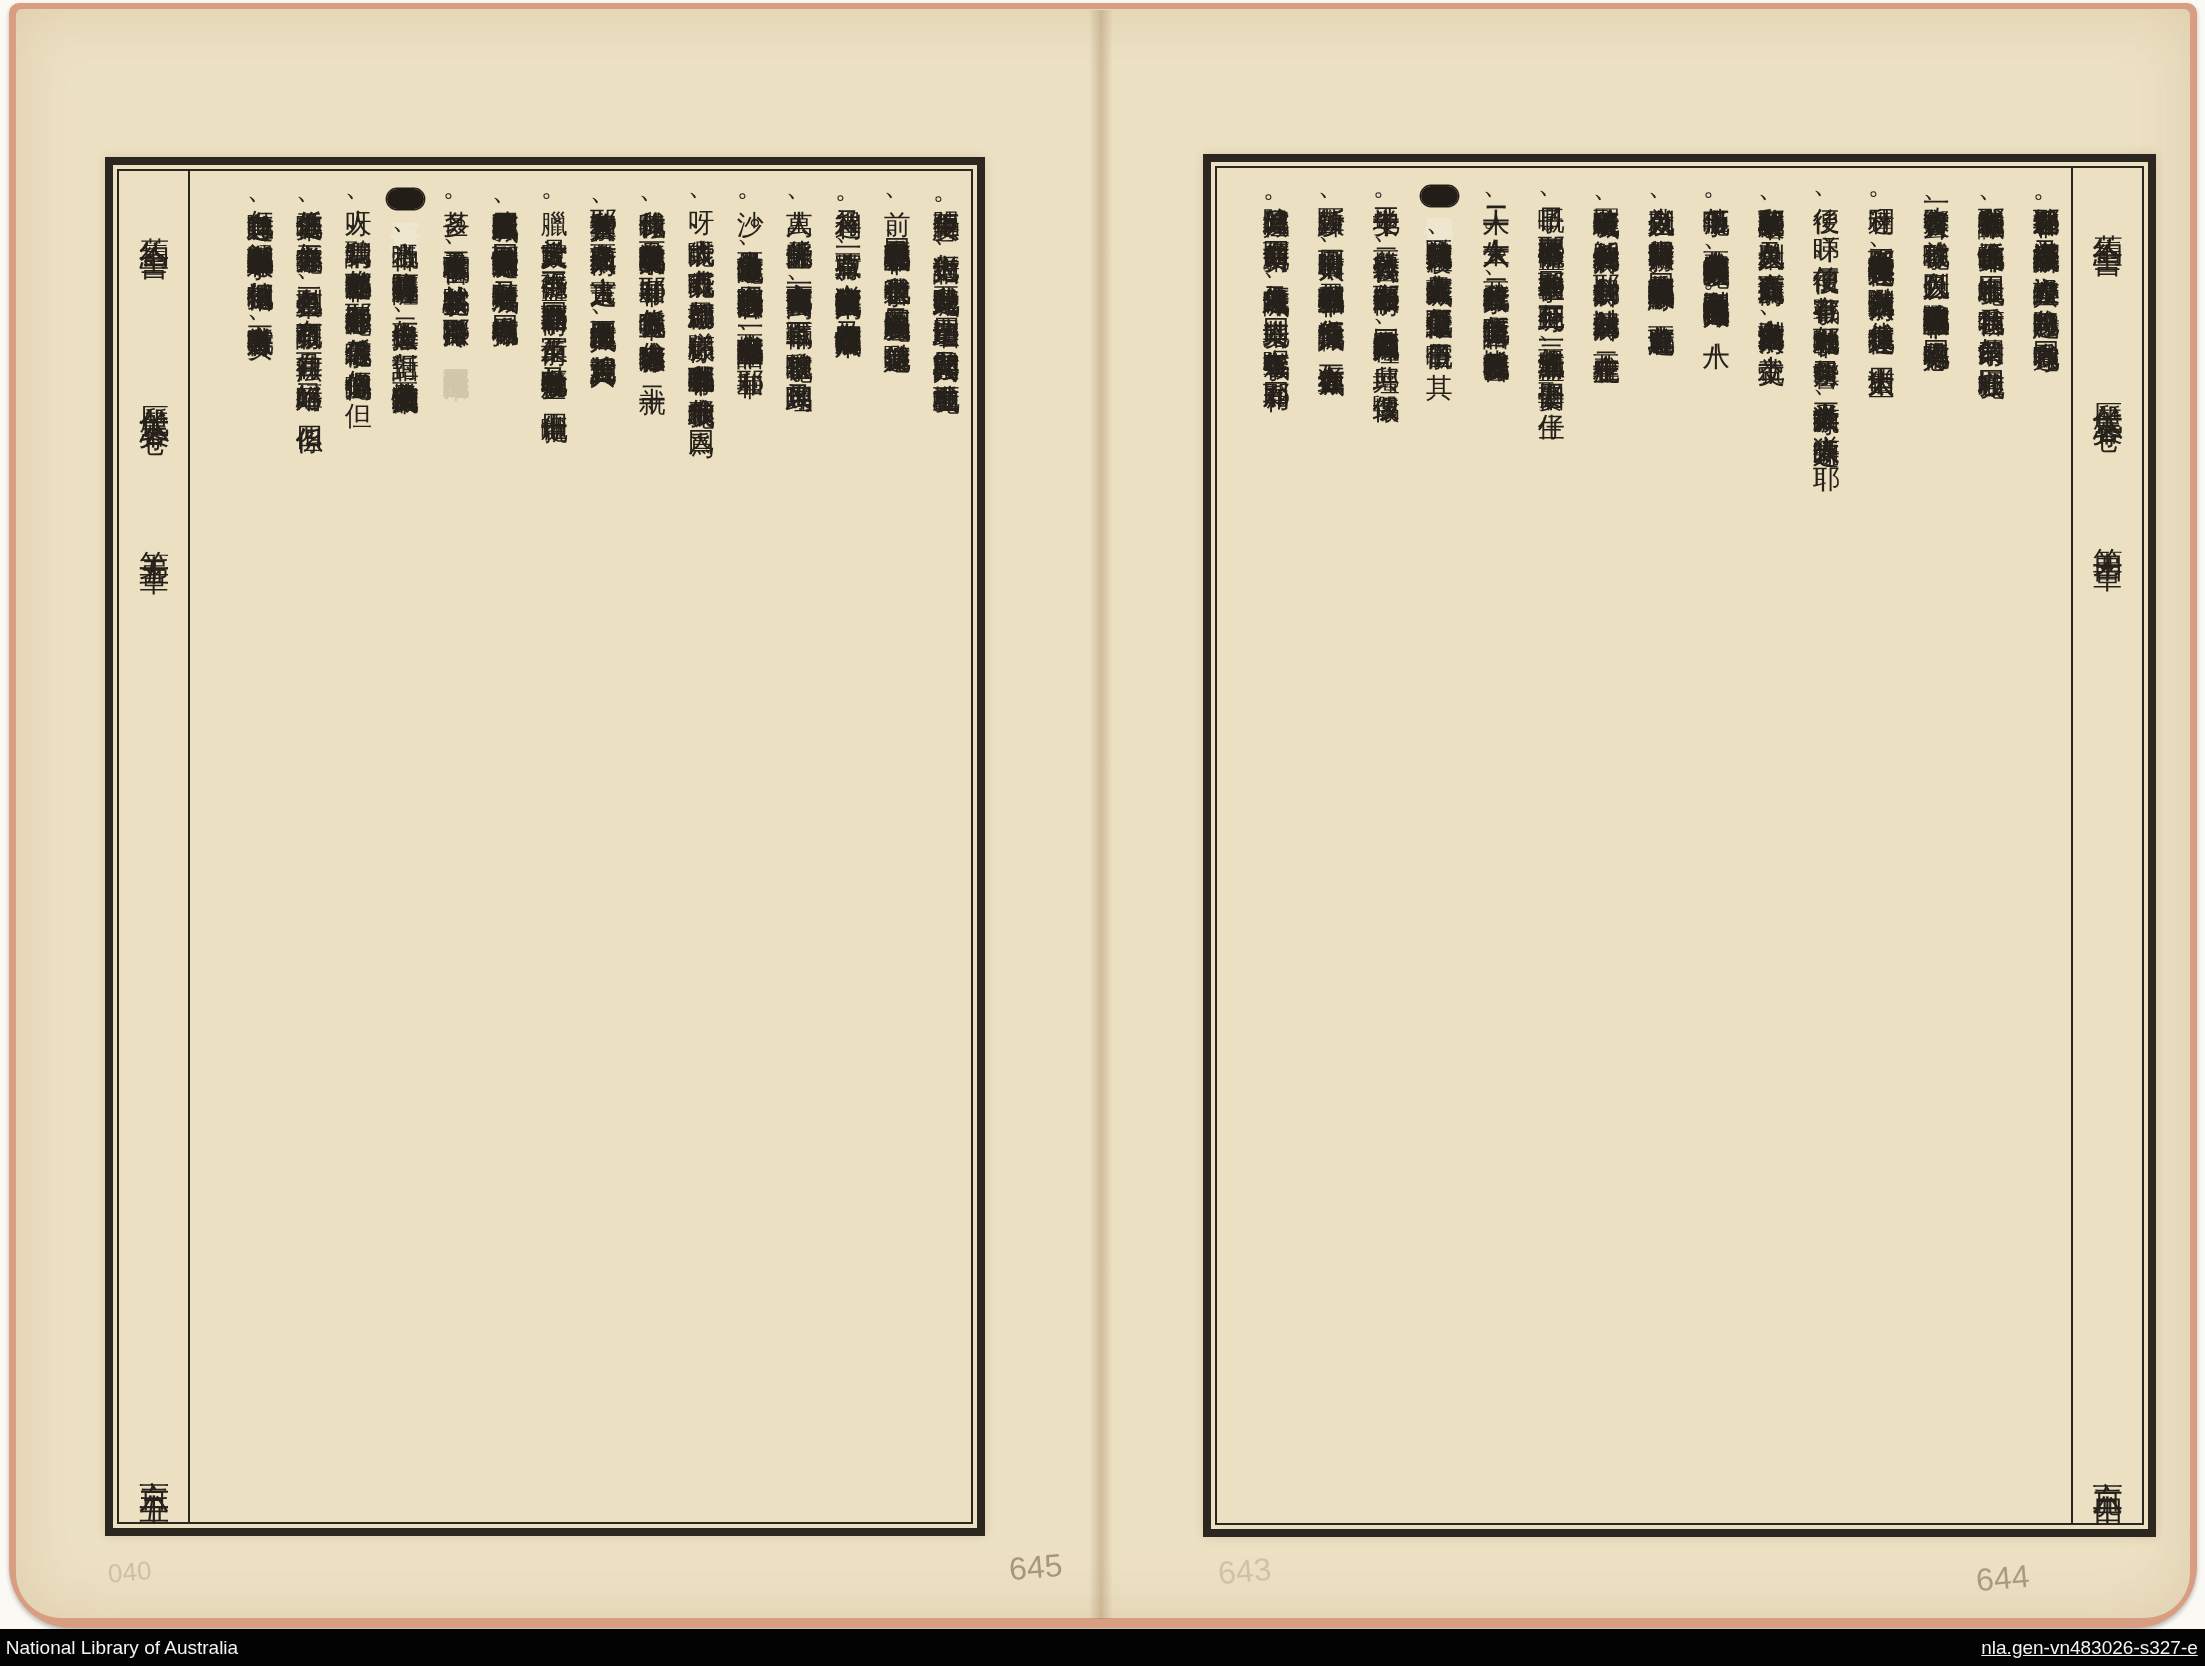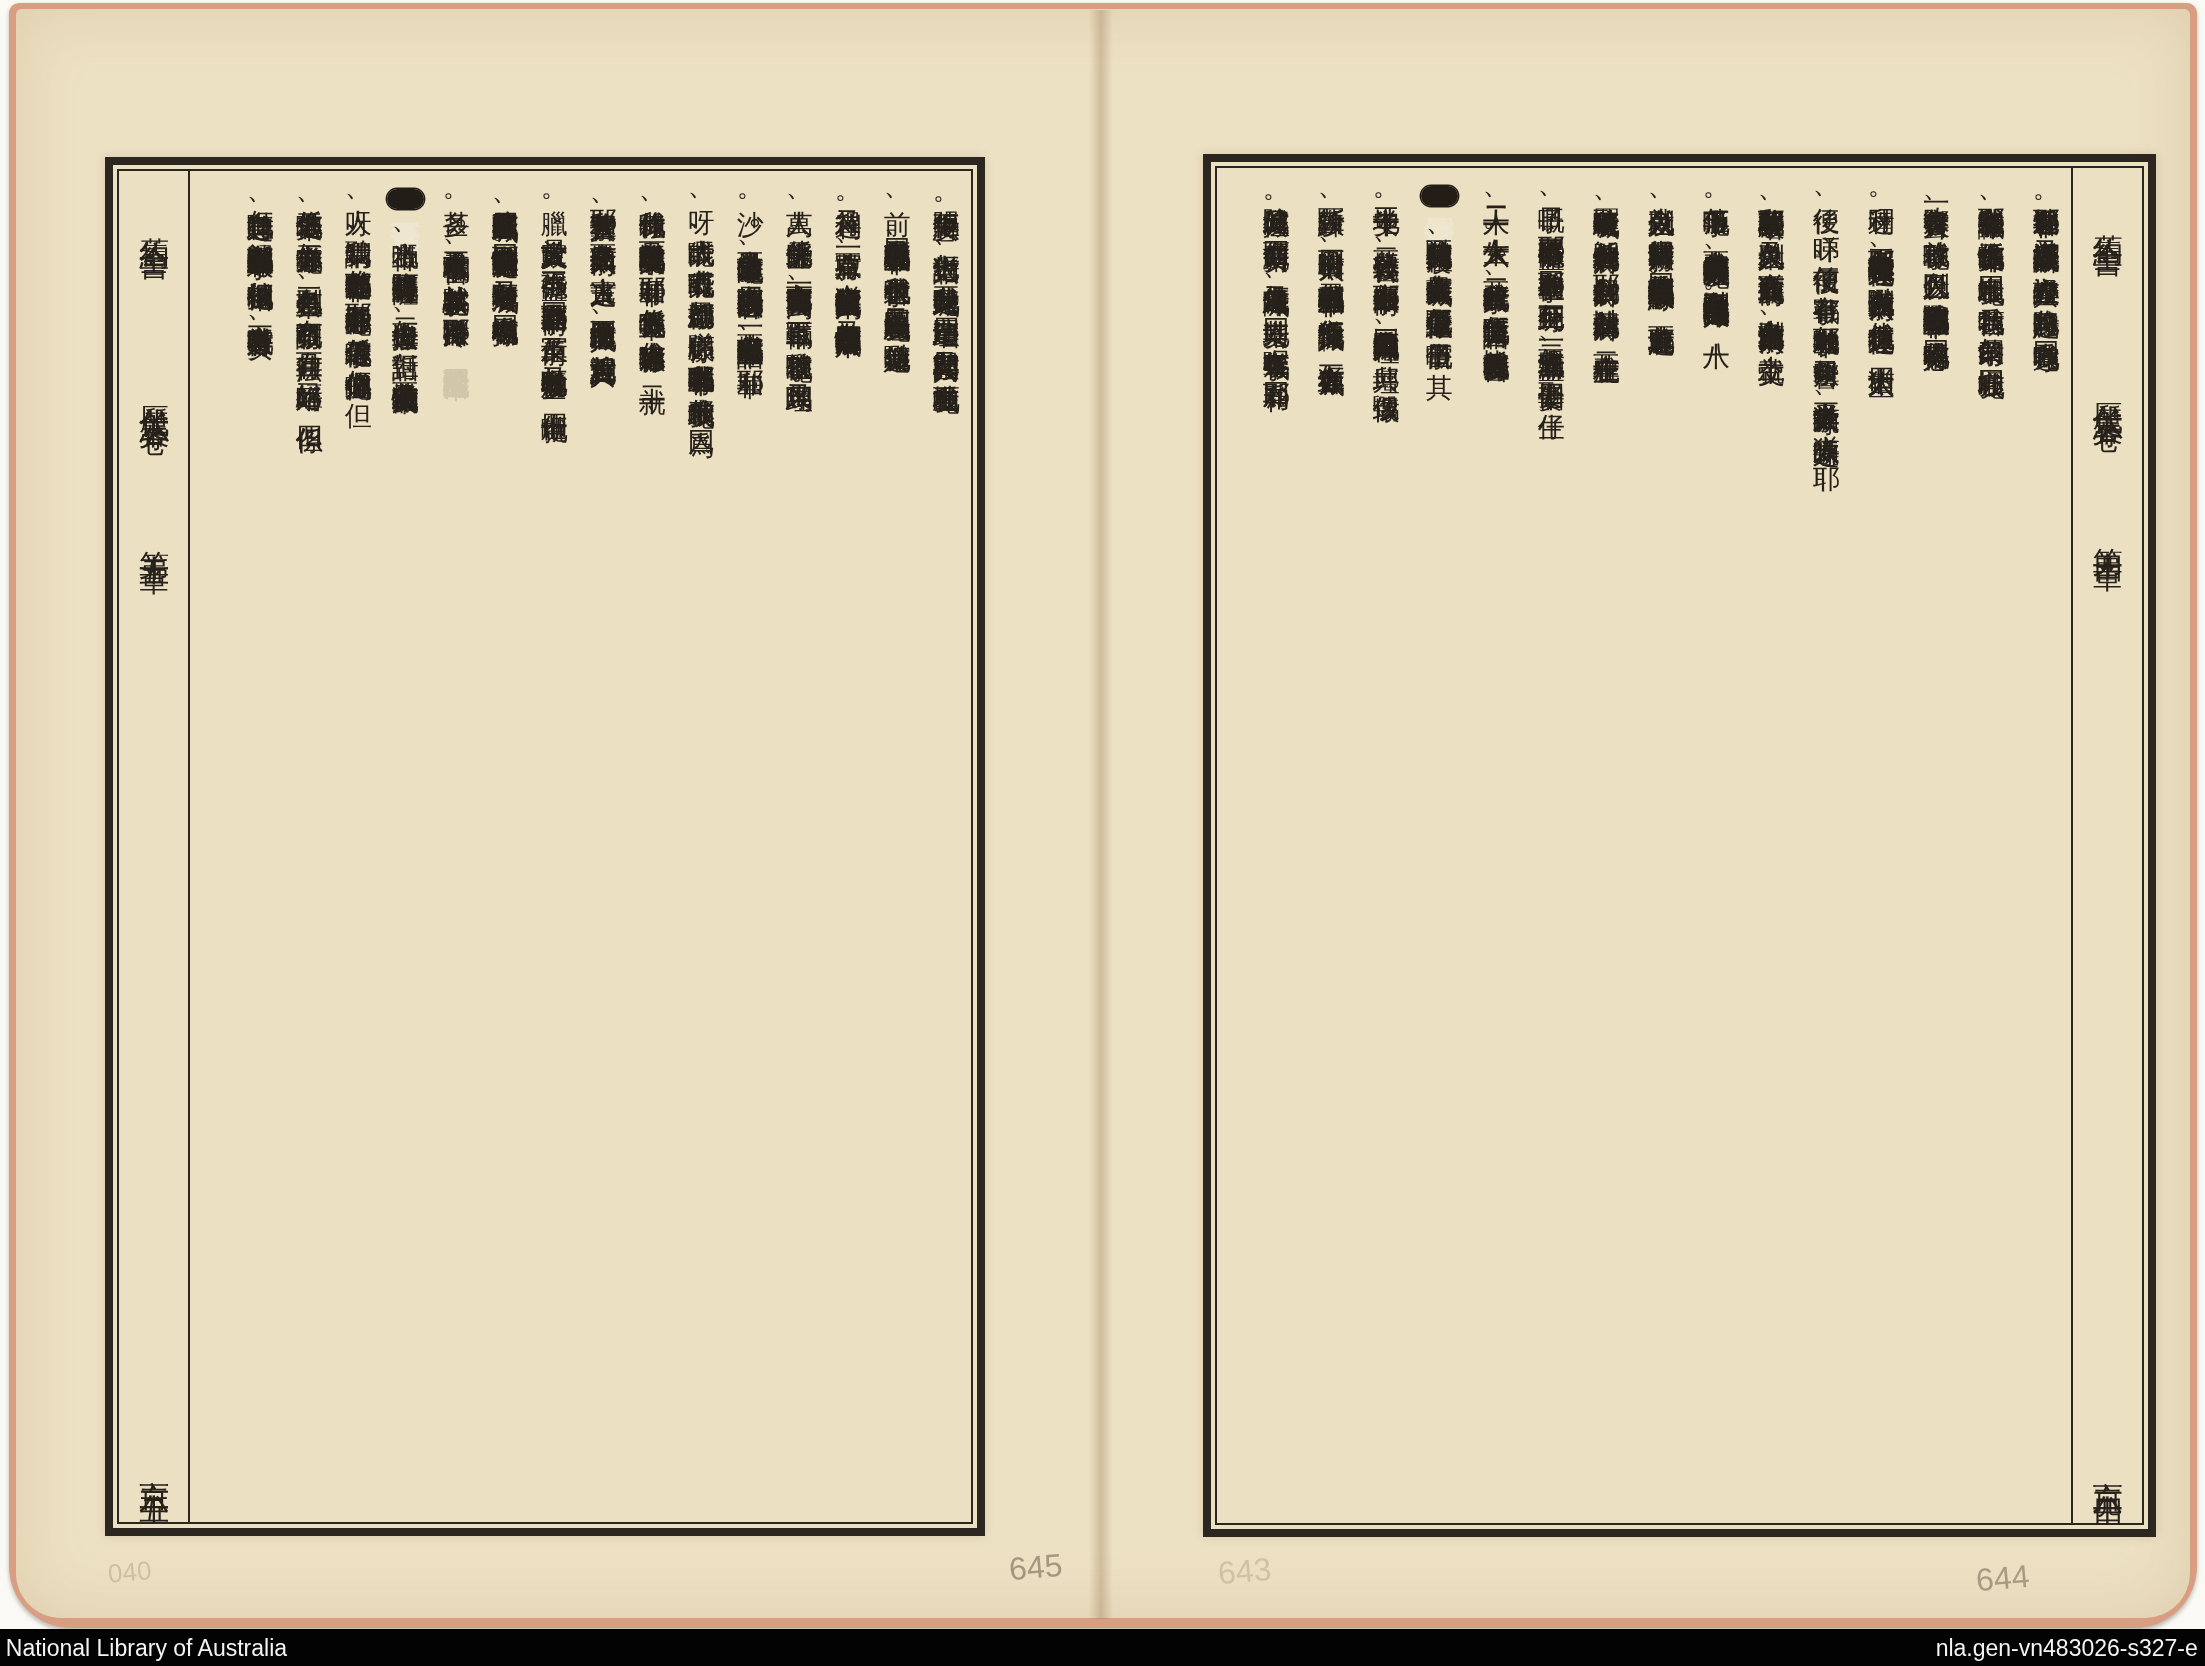--- a/index.html
+++ b/index.html
@@ -69,24 +69,24 @@
     color:#8d7f68;font-size:32px;transform:rotate(-5deg);
   }
   .pencil.p-040{left:108px;top:1557px;opacity:.32;font-size:26px;}
   .pencil.p-645{left:1009px;top:1549px;opacity:.75;}
   .pencil.p-643{left:1218px;top:1553px;opacity:.30;}
   .pencil.p-644{left:1976px;top:1560px;opacity:.70;}
   
   .bottom-bar{
     position:absolute;left:0;bottom:0;width:2205px;height:38px;background:#030303;
     display:flex;align-items:center;justify-content:space-between;
-    font-family:"Liberation Sans",sans-serif;color:#f4f4f4;font-size:23px;
+    font-family:"Liberation Sans",sans-serif;color:#f4f4f4;font-size:19px;
   }
   .bottom-bar .credit{padding-left:5.8px;}
-  .bottom-bar .image-id{padding-right:7.2px;}
+  .bottom-bar .image-id{padding-right:7.2px;text-decoration:underline;}
 </style>
 </head>
 <body>
 
 <div class="book-cover">
   <div class="pages"></div>
   <div class="gutter"></div>
 </div>
 
 <div class="page-frame right">

